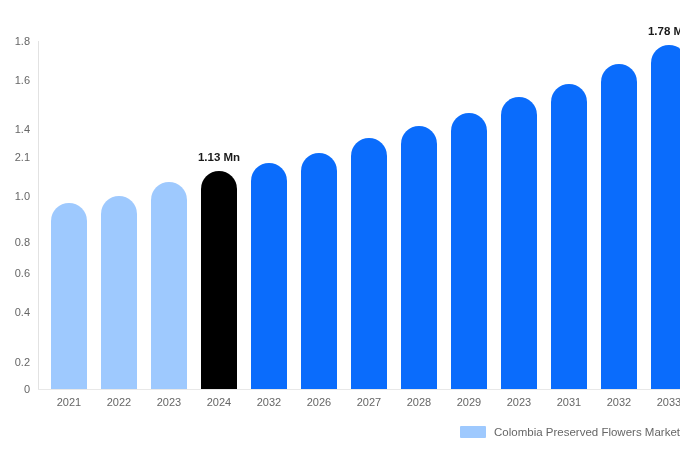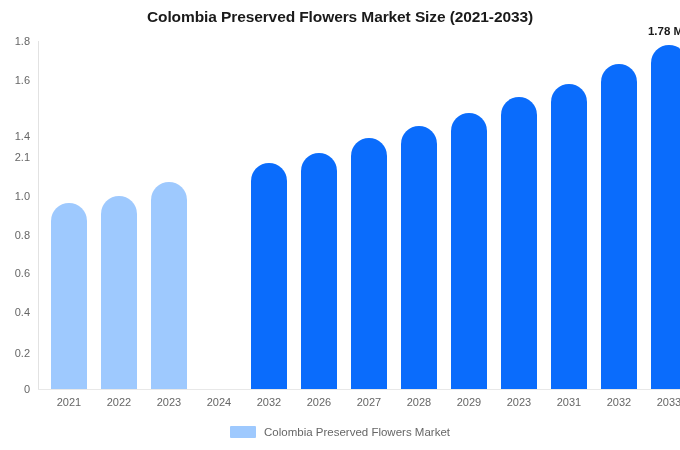--- a/index.html
+++ b/index.html
@@ -118,66 +118,69 @@
     color: #666666;
   }
 
   
   .legend {
     position: absolute;
     left: 0;
     top: 426px;
     width: 680px;
     display: flex;
-    justify-content: center;
+    justify-content: flex-end;
     align-items: center;
     gap: 8px;
   }
   .legend-swatch {
     width: 26px;
     height: 12px;
     border-radius: 1px;
   }
   .legend-label {
     font-size: 11.5px;
     color: #666666;
   }
 </style>
 </head>
 <body>
 
 <div id="chart-root">
 
-  <div class="chart-title">Colombia Preserved Flowers Market Size (2021-2033)</div>
 
   <div class="axis-line"></div>
   <div class="baseline"></div>
 
   <div class="y-axis-ticks" id="y-axis-ticks">
       <div class="y-tick" style="top: 348px;">0</div>
-      <div class="y-tick" style="top: 312px;">0.2</div>
+      <div class="y-tick" style="top: 321px;">0.2</div>
       <div class="y-tick" style="top: 270.667px;">0.4</div>
       <div class="y-tick" style="top: 232px; padding-left: 39px;">0.6</div>
-      <div class="y-tick" style="top: 194px; padding-left: 6px;">0.8</div>
+      <div class="y-tick" style="top: 201px; padding-left: 6px;">0.8</div>
       <div class="y-tick" style="top: 154.667px; text-align: center;">1.0</div>
       <div class="y-tick" style="top: 116px;">2.1</div>
-      <div class="y-tick" style="top: 95px;">1.4</div>
+      <div class="y-tick" style="top: 88px;">1.4</div>
       <div class="y-tick" style="top: 38.6667px;">1.6</div>
       <div class="y-tick" style="top: 0px;">1.8</div>
     </div>
 
   <div class="bars-layer" id="bars-layer">
       <div class="bar-group" style="left: 6px;">
         <div class="bar" style="height: 185.6px; background: rgb(158, 201, 254);"></div>
       </div>
       <div class="bar-group" style="left: 56px;">
         <div class="bar" style="height: 193.333px; background: rgb(158, 201, 254);"></div>
       </div>
       <div class="bar-group" style="left: 106px;">
         <div class="bar" style="height: 206.867px; background: rgb(158, 201, 254);"></div>
+      </div>
+      <div class="bar-group" style="left: 156px;">
+        <div class="bar" style="height: 218.467px; background: rgb(0, 0, 0);"></div>
+        <div class="bar-label" style="bottom: 226.467px;">1.13 Mn</div>
       </div>
       <div class="bar-group" style="left: 206px;">
         <div class="bar" style="height: 226.2px; background: rgb(10, 108, 252);"></div>
       </div>
       <div class="bar-group" style="left: 256px;">
         <div class="bar" style="height: 235.867px; background: rgb(10, 108, 252);"></div>
       </div>
       <div class="bar-group" style="left: 306px;">
         <div class="bar" style="height: 251.333px; background: rgb(10, 108, 252);"></div>
       </div>

